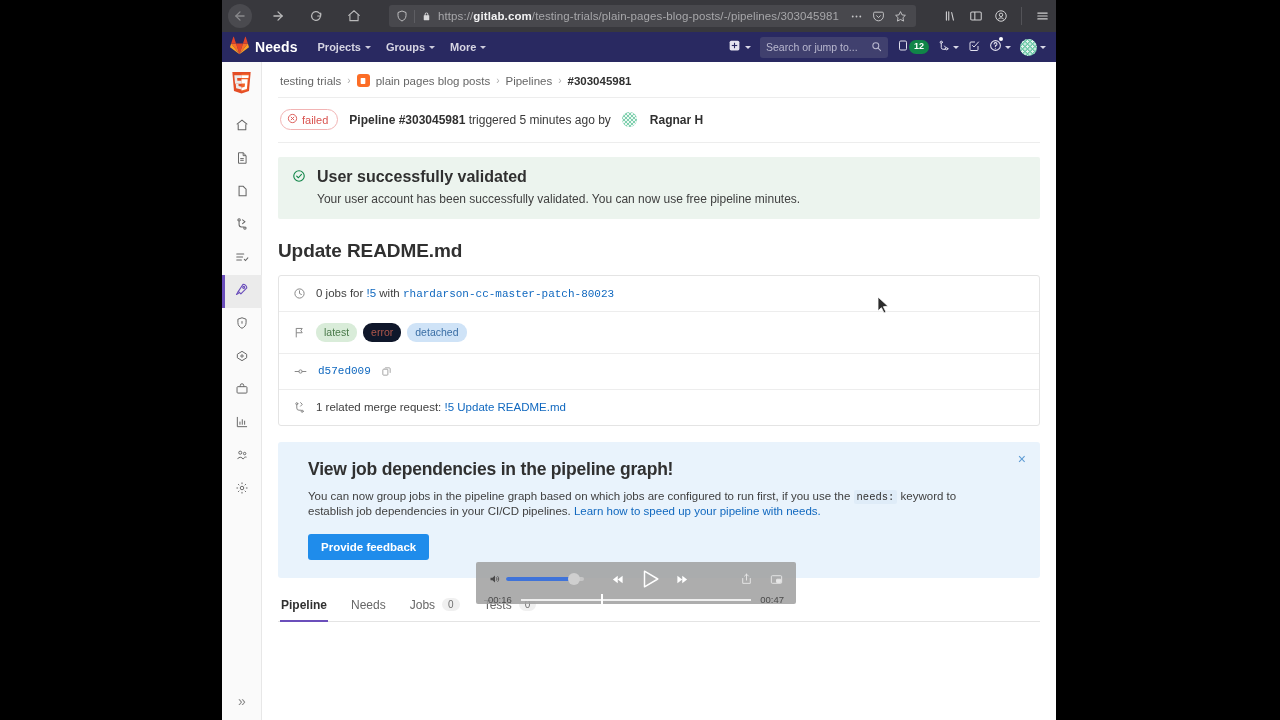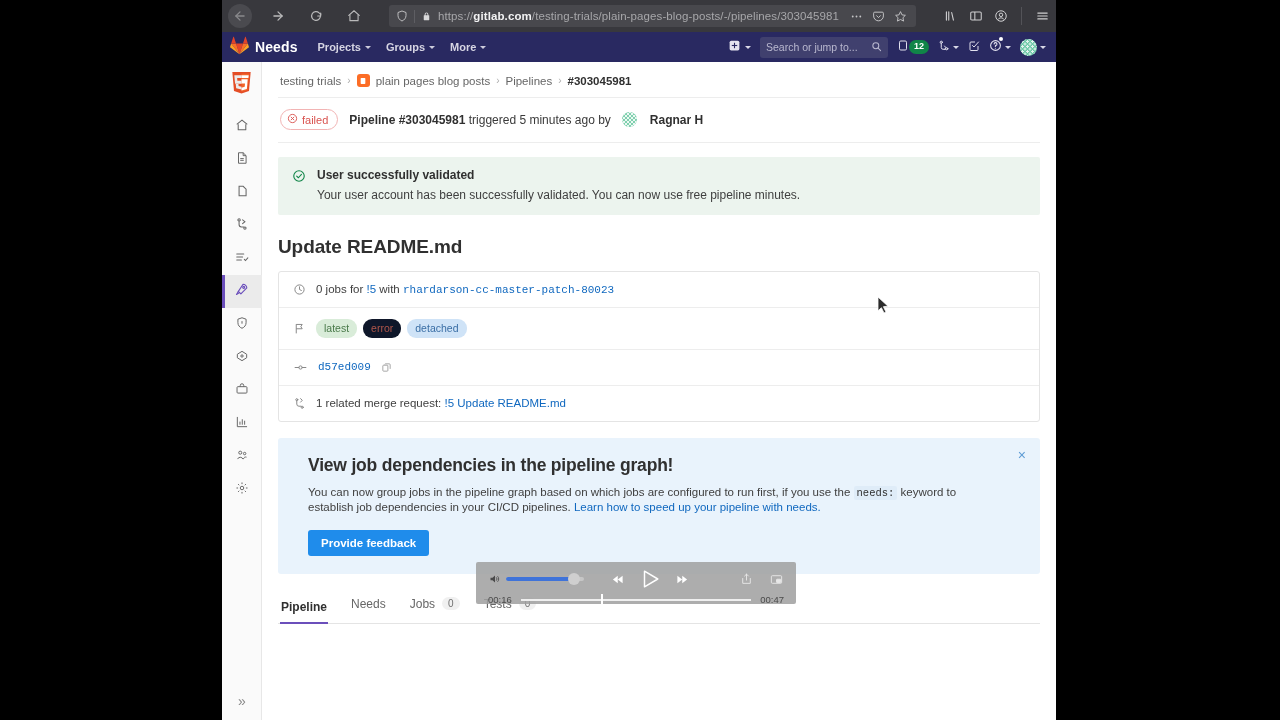--- a/index.html
+++ b/index.html
@@ -159,21 +159,21 @@
     background-size: 4px 4px; background-position: 0 0, 2px 2px; opacity: .85;
   }
   .user-name { font-weight: 700; color: #303030; margin-left: 2px; }
 
   
   .alert-success {
     background: #ecf4ee; border-radius: 2px; margin-top: 14px;
     padding: 11px 14px 13px 14px; display: flex; gap: 11px;
   }
   .alert-success .ico { color: #108548; flex: none; margin-top: 1px; }
-  .alert-title { font-size: 12px; font-weight: 700; color: #303030; }
+  .alert-title { font-size: 16px; font-weight: 700; color: #303030; }
   .alert-text { font-size: 12px; color: #404040; margin-top: 6px; }
 
   .page-title {
     font-size: 19px; font-weight: 700; color: #303030;
     margin: 21px 0 13px 0; letter-spacing: -.1px;
   }
 
   
   .info-card { border: 1px solid #e4e4e4; border-radius: 3px; background: #fff; }
   .info-row {
@@ -218,21 +218,21 @@
 
   
   .tabs {
     display: flex; align-items: center; gap: 22px; margin-top: 13px;
     border-bottom: 1px solid #e4e4e4; padding-left: 2px;
   }
   .tab {
     font-size: 12px; color: #666; padding: 7px 1px 9px 1px;
     display: flex; align-items: center; gap: 7px; position: relative;
   }
-  .tab.active { color: #303030; font-weight: 700; margin-top: 6px; }
+  .tab.active { color: #303030; font-weight: 700; }
   .tab.active::after {
     content: ""; position: absolute; left: 0; right: 0; bottom: -1px;
     height: 2px; background: #6b4fbb;
   }
   .tab-count {
     background: #f0f0f0; color: #707070; border-radius: 9px;
     padding: 1px 6px; font-size: 10px; font-weight: 400;
   }
 
   

